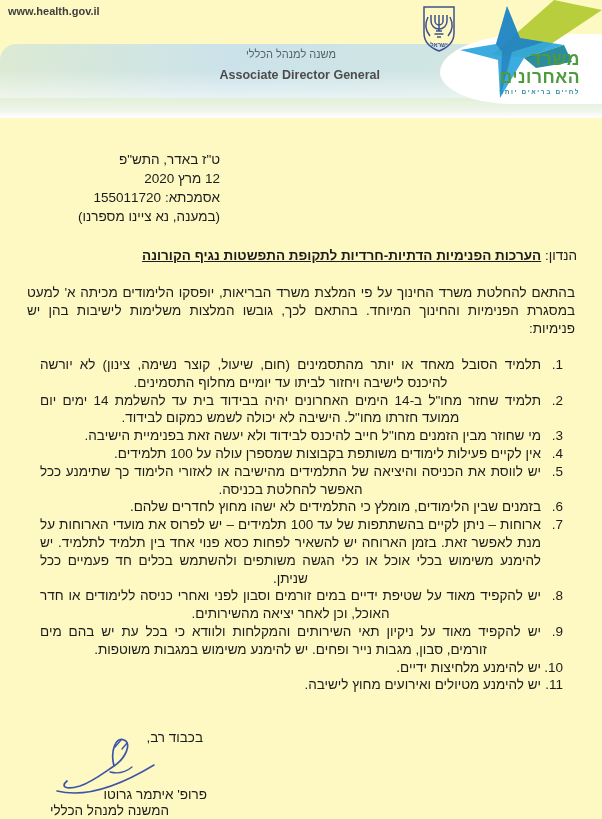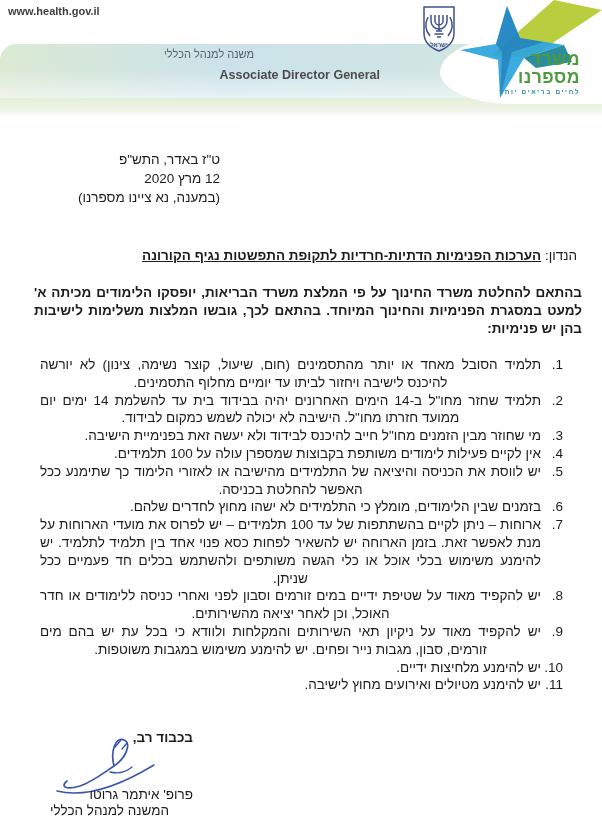--- a/index.html
+++ b/index.html
@@ -1,30 +1,30 @@
 <!DOCTYPE html>
 <html lang="he" style="--ministry_green: #4d9b3c; --tagline_teal: #2e8da0; --logo_blue: #2aa4dd; --logo_dark_blue: #1d6fae; --logo_lime: #b5cb35; --logo_teal: #0f7d92; --emblem_navy: #41518c; --ink_blue: #3b55a8;"><head>
 <meta charset="utf-8">
 <style>
   html,body{margin:0;padding:0;}
   body{background:#888;}
-  .page{position:relative;width:602px;height:819px;background:#ffffff;overflow:hidden;
+  .page{position:relative;width:602px;height:819px;background:#fef9c3;overflow:hidden;
         font-family:"Liberation Sans",sans-serif;color:#1c1c1c;direction:rtl;margin:0 auto;}
   .website{position:absolute;left:8px;top:5px;font-size:11px;font-weight:bold;color:#3f3f3f;direction:ltr;}
   
   .band1{position:absolute;left:0;top:44px;width:602px;height:54px;
          background:linear-gradient(100deg,#dcead3 0%,#cbe2ea 38%,#cfe5e3 70%,#dcead5 100%);
          border-top-left-radius:16px;}
   .band1 .sheen{position:absolute;left:0;top:26px;width:100%;height:28px;
          background:linear-gradient(180deg,rgba(255,255,255,0) 0%,rgba(255,255,255,.55) 100%);}
   .band2{position:absolute;left:0;top:98px;width:602px;height:20px;
          background:linear-gradient(180deg,#e3efd8 0%,#eef5e9 60%,#ffffff 100%);}
   .logo-white{position:absolute;left:440px;top:34px;width:200px;height:70px;background:#ffffff;
          border-radius:50% 0 0 40%/60% 0 0 50%;}
-  .dept-he{position:absolute;left:164px;top:48px;width:200px;text-align:left;font-size:11px;color:#51646d;}
+  .dept-he{position:absolute;left:191px;top:48px;width:200px;text-align:center;font-size:11px;color:#51646d;}
   .dept-en{position:absolute;left:180px;top:68px;width:200px;text-align:right;font-size:12.5px;font-weight:600;color:#4c4c4c;direction:ltr;}
   
   .emblem{position:absolute;left:416px;top:4px;}
   .emblem path,.emblem line{stroke:var(--emblem_navy);fill:none;stroke-width:1.5;}
   .emblem text{fill:var(--emblem_navy);font-size:6px;font-weight:bold;stroke:none;}
   
   .mlogo{position:absolute;left:452px;top:0;}
   .mlogo .lime{fill:var(--logo_lime);opacity:.95;}
   .mlogo .blue{fill:var(--logo_blue);opacity:.92;}
   .mlogo .dblue{fill:var(--logo_dark_blue);opacity:.55;}
@@ -33,30 +33,30 @@
          font-size:17.5px;font-weight:bold;color:var(--ministry_green);letter-spacing:.5px;}
   .mtag{position:absolute;left:488px;top:88px;width:92px;text-align:right;font-size:6.5px;
         letter-spacing:1.6px;color:var(--tagline_teal);font-weight:bold;}
   
   .dateblock{position:absolute;left:56px;top:150px;width:164px;text-align:right;font-size:13.5px;line-height:19px;}
   
   .subject{position:absolute;left:27px;top:248px;width:550px;text-align:right;font-size:13.5px;}
   .subject .label{font-weight:normal;}
   .subject .title{font-weight:bold;text-decoration:underline;}
   
-  .intro{position:absolute;left:34px;top:284px;width:548px;font-size:13.5px;line-height:17.8px;
-         text-align:justify;font-weight:bold;}
+  .intro{position:absolute;left:27px;top:284px;width:548px;font-size:13.5px;line-height:17.8px;
+         text-align:justify;}
   .list{position:absolute;left:40px;top:356px;width:523px;font-size:13.5px;line-height:17.8px;}
   .list-item{position:relative;}
   .list-item .num{position:absolute;right:0;top:0;}
   .list-item .li-text{display:block;padding-right:22px;text-align:justify;}
   .list-item .li-text.multi{text-align-last:center;}
   
-  .closing{position:absolute;left:58px;top:730px;width:135px;text-align:right;font-size:13.5px;font-weight:bold;}
-  .signame{position:absolute;left:58px;top:787px;width:135px;text-align:right;font-size:13.5px;}
+  .closing{position:absolute;left:68px;top:730px;width:135px;text-align:right;font-size:13.5px;}
+  .signame{position:absolute;left:72px;top:787px;width:135px;text-align:right;font-size:13.5px;}
   .sigtitle{position:absolute;left:50px;top:803px;width:140px;text-align:left;font-size:13.5px;}
   .sig{position:absolute;left:52px;top:732px;}
   .sig path{stroke:var(--ink_blue);fill:none;stroke-linecap:round;}
 </style>
 </head>
 <body>
 
 <div class="page">
 
   <div class="website">www.health.gov.il</div>
@@ -82,27 +82,28 @@
   </svg>
 
   <svg class="mlogo" width="150" height="100" viewBox="0 0 150 100">
     <polygon class="lime" points="40,55 102,0 150,10 78,58"></polygon>
     <path class="blue" d="M55,6 L68,38 L112,45 L72,58 L48,98 L46,60 L8,50 L44,44 Z"></path>
     <polygon class="dblue" points="55,6 68,38 92,42 60,52 48,98 50,52 44,44"></polygon>
     <polygon class="teal" points="72,58 112,45 120,62 84,68"></polygon>
   </svg>
   <div class="mname">
     <span>משרד</span><br>
-    <span>מספרנו</span>
+    <span>האחרונים</span>
   </div>
   <div class="mtag">לחיים בריאים יותר</div>
 
   <div class="dateblock">
     <div>ט"ז באדר, התש"פ</div>
     <div>12 מרץ 2020</div>
+    <div>אסמכתא: 155011720</div>
     <div>(במענה, נא ציינו מספרנו)</div>
   </div>
 
   <div class="subject">
     <span class="label">הנדון:</span>
     <span class="title">הערכות הפנימיות הדתיות-חרדיות לתקופת התפשטות נגיף הקורונה</span>
   </div>
 
   <div class="intro">בהתאם להחלטת משרד החינוך על פי המלצת משרד הבריאות, יופסקו הלימודים מכיתה א' למעט במסגרת הפנימיות והחינוך המיוחד. בהתאם לכך, גובשו המלצות משלימות לישיבות בהן יש פנימיות:</div>
 

